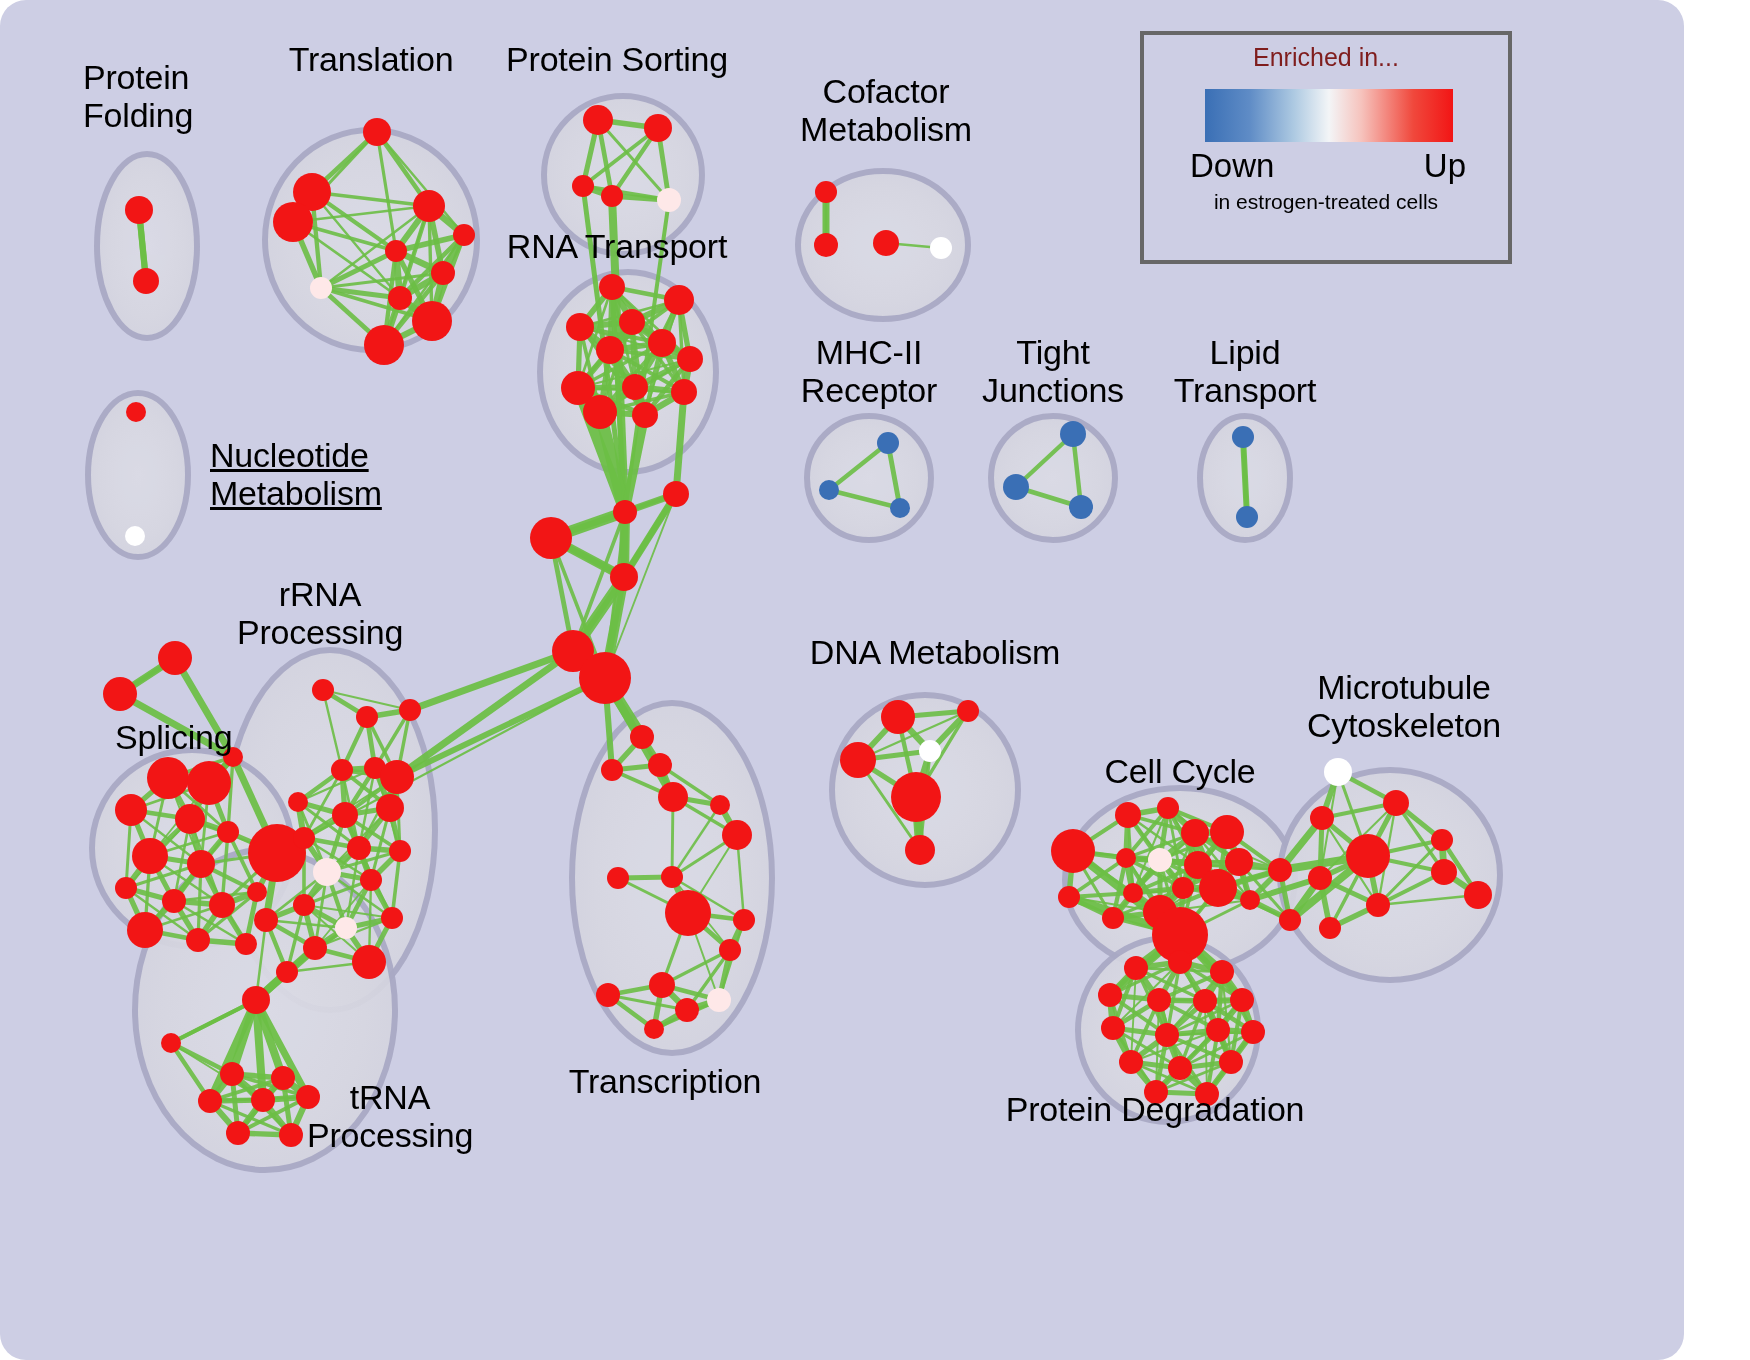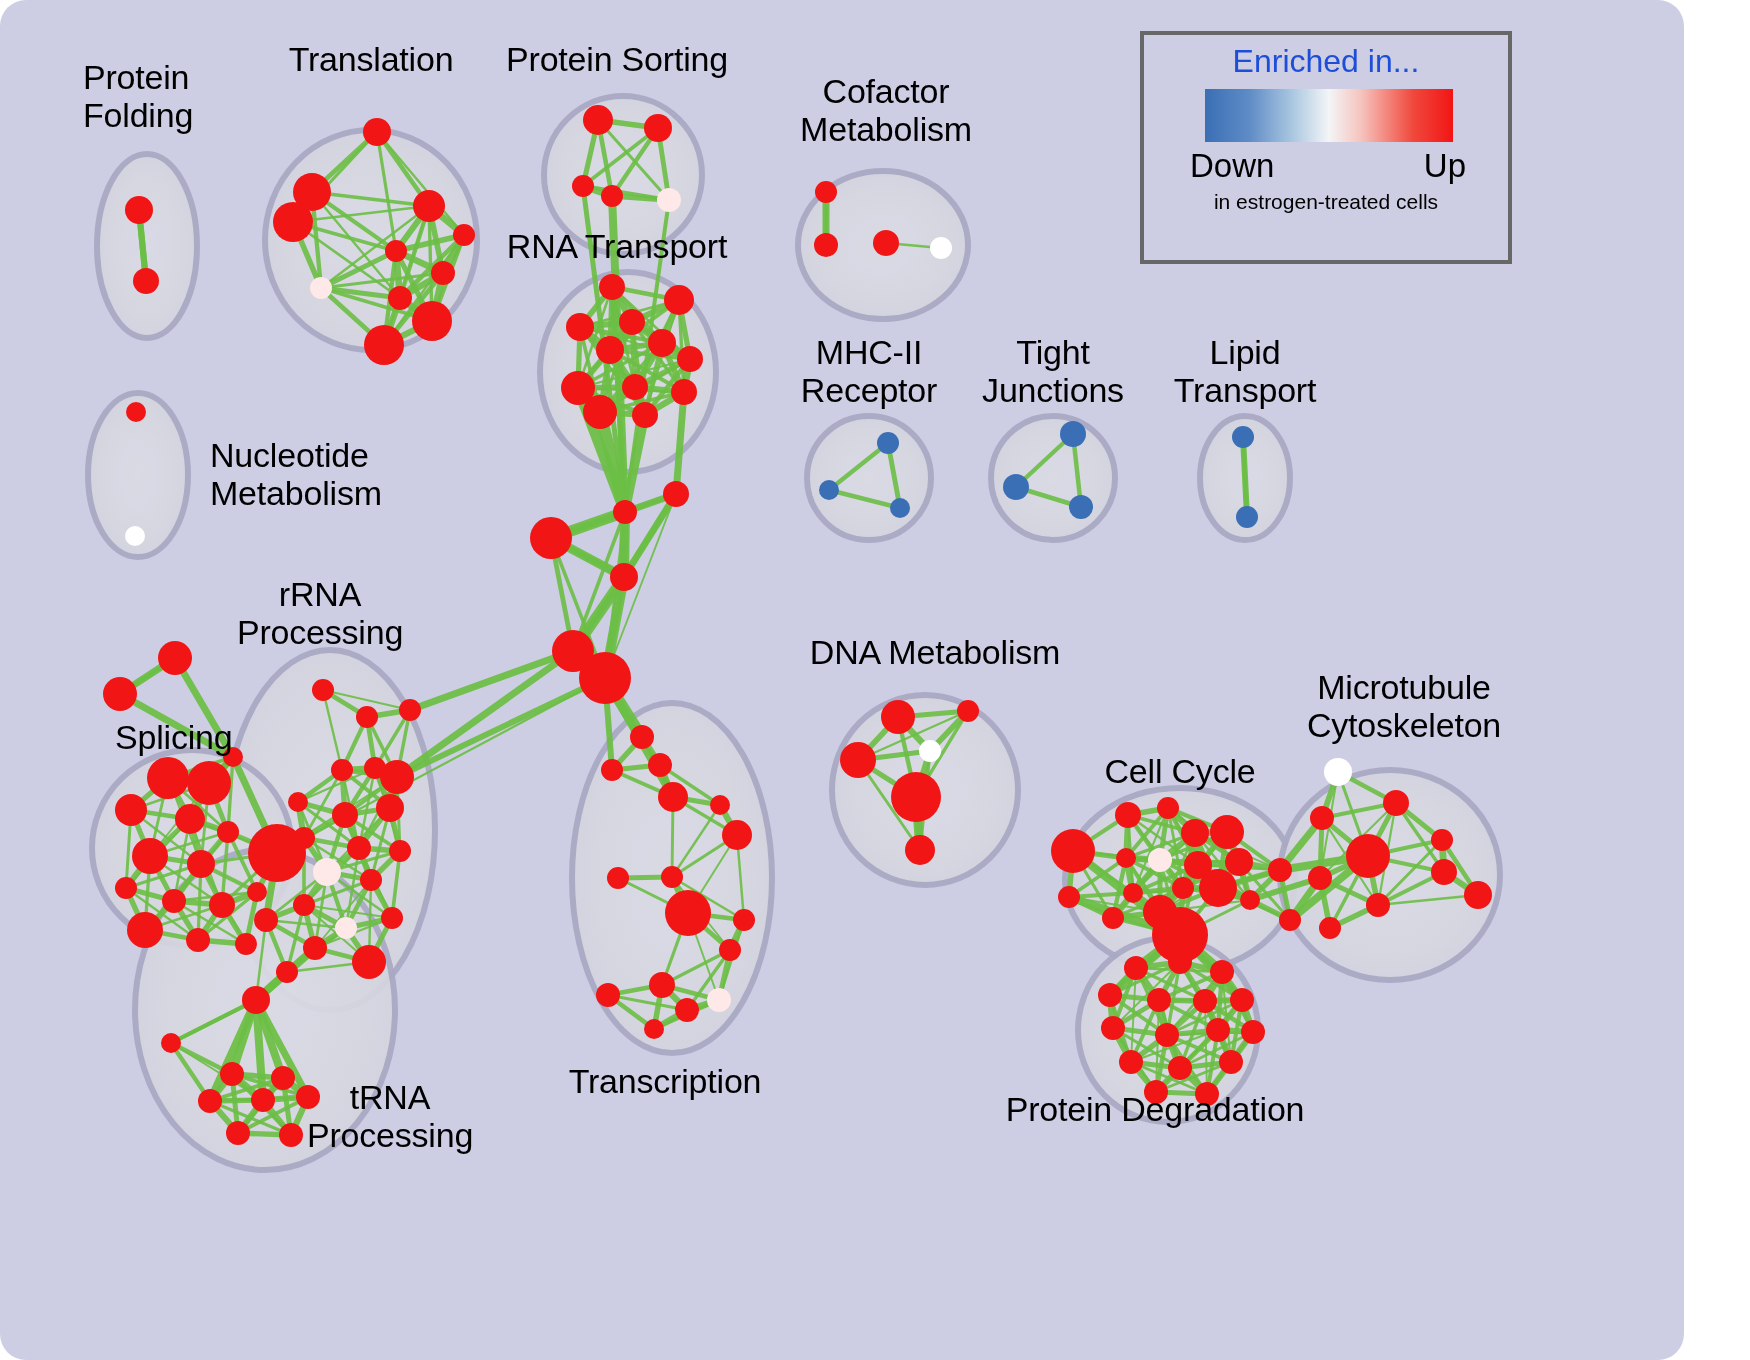--- a/index.html
+++ b/index.html
@@ -44,22 +44,22 @@
     width: 372px;
     height: 233px;
     background: #cdcee4;
     border: 4px solid #676767;
     box-sizing: border-box;
   }
   #legend-title {
     position: absolute;
     top: 8px; left: 0; right: 0;
     text-align: center;
-    font-size: 32px;
-    color: #1d4ed8;
+    font-size: 25px;
+    color: #7f1d1d;
     font-family: "Liberation Sans", sans-serif;
   }
   #legend-bar {
     position: absolute;
     left: 61px;
     top: 54px;
     width: 248px;
     height: 53px;
     background: linear-gradient(to right,
         #3a6fb5 0%,
@@ -927,21 +927,21 @@
         <circle cx="1207" cy="1094" r="12" fill="#f21515"></circle>
       </g>
   </svg>
 
   <div id="label-layer">
       <div class="cluster-label cl-left" style="left: 83px; top: 58px;"><div>Protein</div><div>Folding</div></div>
       <div class="cluster-label cl-center" style="left: 371px; top: 40px;"><div>Translation</div></div>
       <div class="cluster-label cl-center" style="left: 617px; top: 40px;"><div>Protein Sorting</div></div>
       <div class="cluster-label cl-center" style="left: 617px; top: 227px;"><div>RNA Transport</div></div>
       <div class="cluster-label cl-center" style="left: 886px; top: 72px;"><div>Cofactor</div><div>Metabolism</div></div>
-      <div class="cluster-label cl-left" style="left: 210px; top: 436px;"><div>Nucleotide</div><div>Metabolism</div></div>
+      <div class="cluster-label cl-left" style="left: 210px; top: 436px; text-decoration: underline;"><div>Nucleotide</div><div>Metabolism</div></div>
       <div class="cluster-label cl-center" style="left: 869px; top: 333px;"><div>MHC-II</div><div>Receptor</div></div>
       <div class="cluster-label cl-center" style="left: 1053px; top: 333px;"><div>Tight</div><div>Junctions</div></div>
       <div class="cluster-label cl-center" style="left: 1245px; top: 333px;"><div>Lipid</div><div>Transport</div></div>
       <div class="cluster-label cl-center" style="left: 320px; top: 575px;"><div>rRNA</div><div>Processing</div></div>
       <div class="cluster-label cl-left" style="left: 115px; top: 718px;"><div>Splicing</div></div>
       <div class="cluster-label cl-center" style="left: 390px; top: 1078px;"><div>tRNA</div><div>Processing</div></div>
       <div class="cluster-label cl-center" style="left: 665px; top: 1062px;"><div>Transcription</div></div>
       <div class="cluster-label cl-center" style="left: 935px; top: 633px;"><div>DNA Metabolism</div></div>
       <div class="cluster-label cl-center" style="left: 1180px; top: 752px;"><div>Cell Cycle</div></div>
       <div class="cluster-label cl-center" style="left: 1404px; top: 668px;"><div>Microtubule</div><div>Cytoskeleton</div></div>

